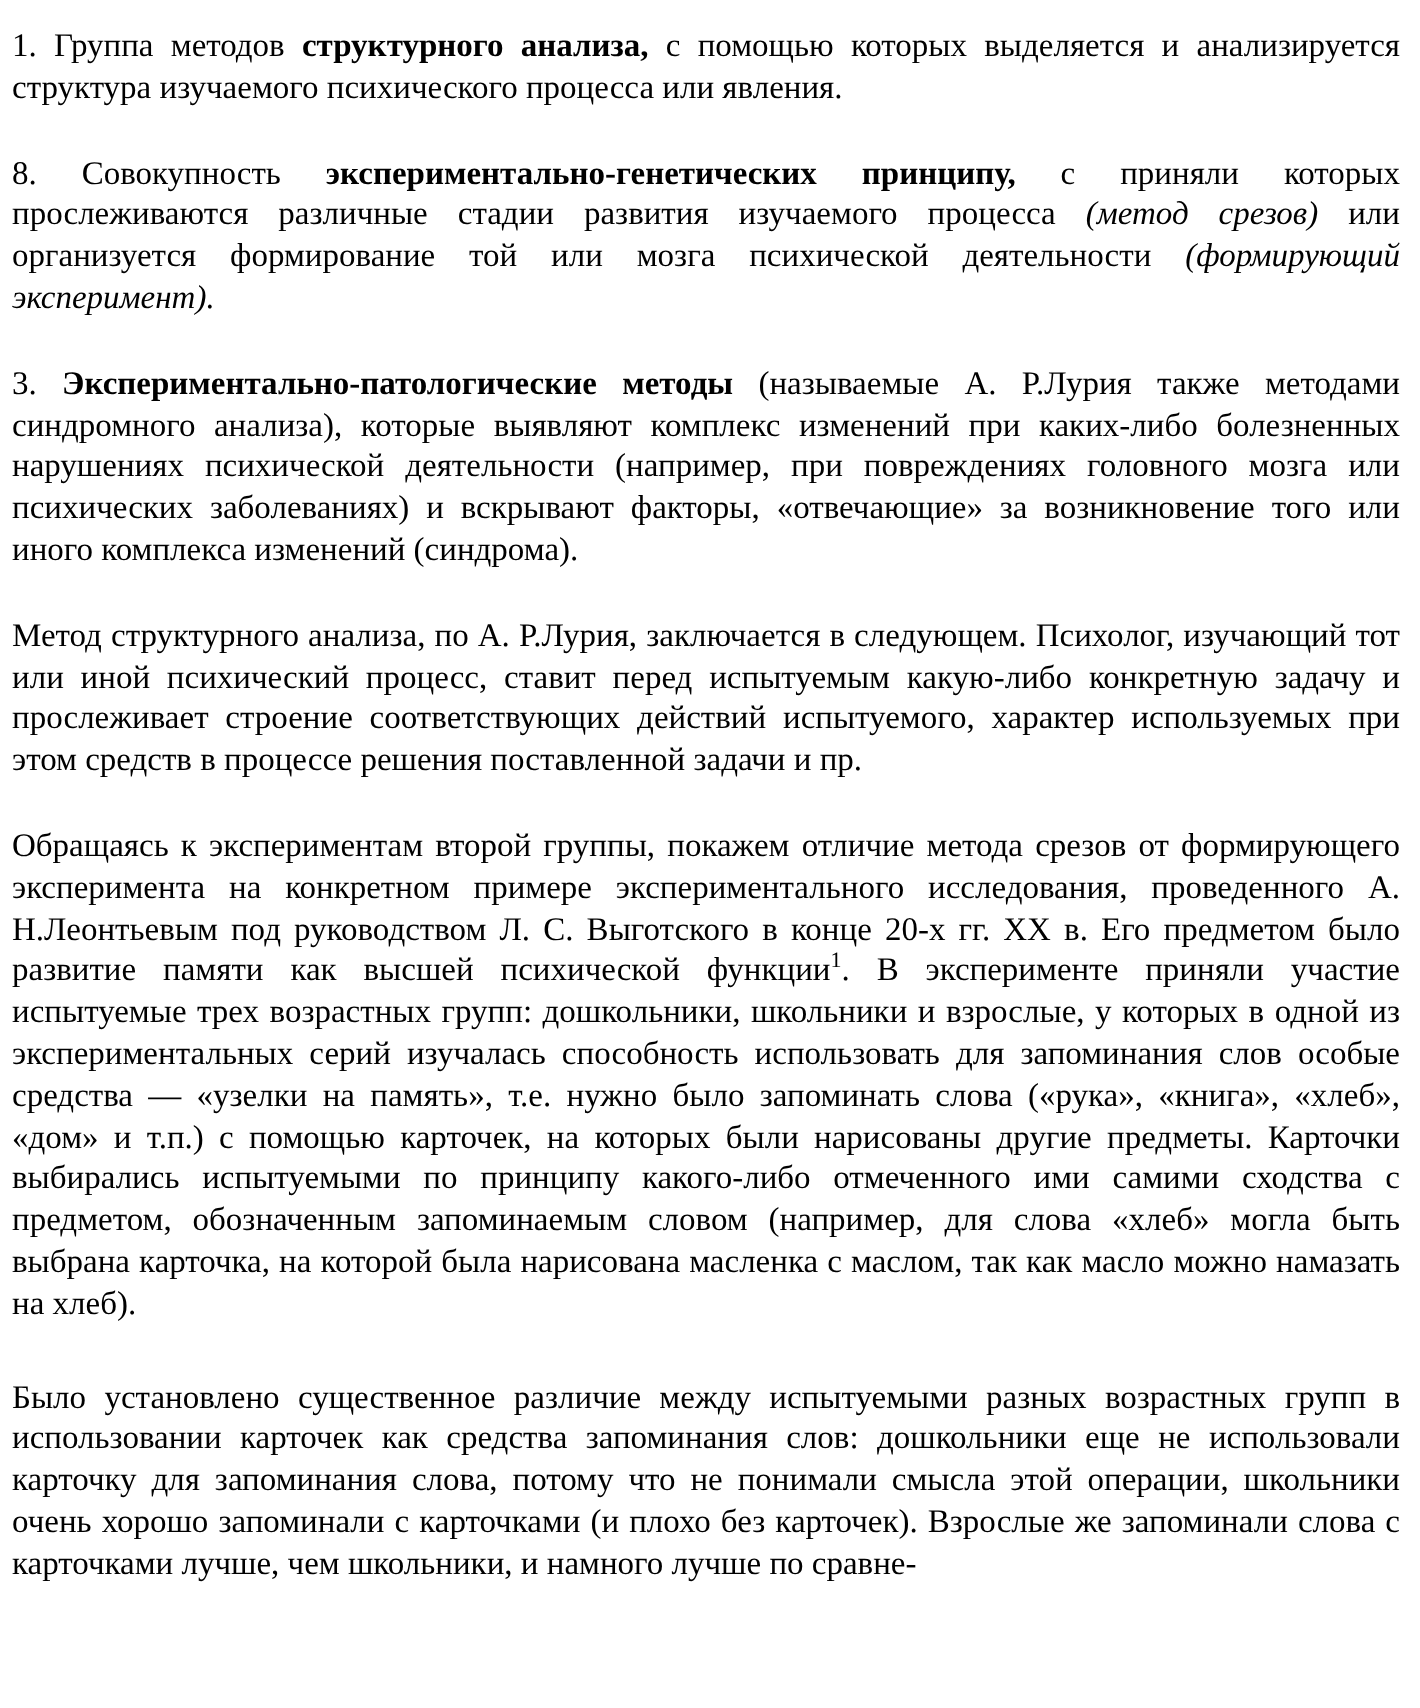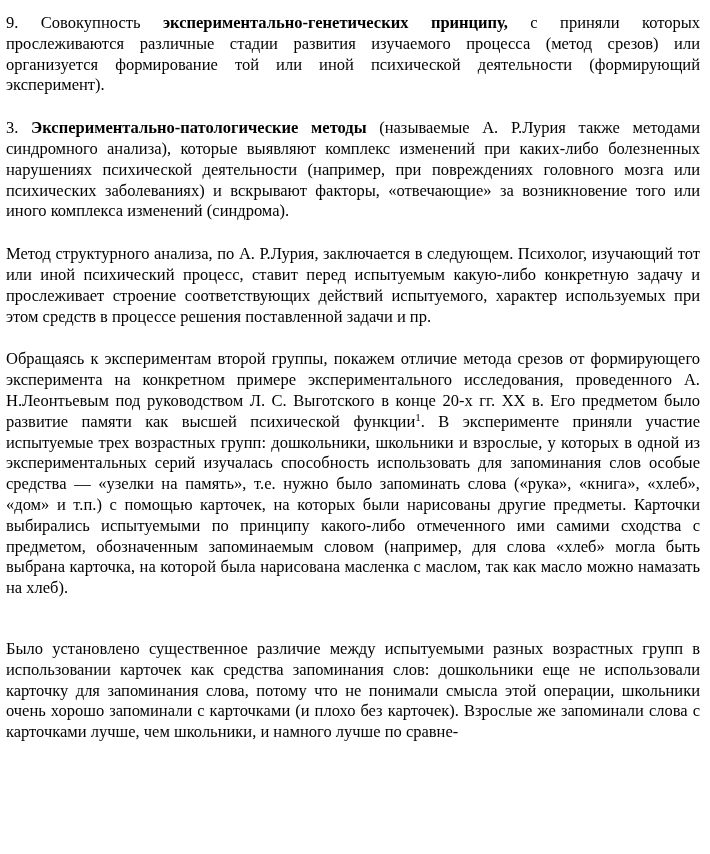--- a/index.html
+++ b/index.html
@@ -19,37 +19,38 @@
   .page {
     padding: 13px 10px 0 6px;
     box-sizing: border-box;
   }
   .para {
     margin: 0 0 22px 0;
     text-align: justify;
     text-justify: inter-word;
   }
   .para.gap-lg {
-    margin-top: 40px;
+    margin-top: 26px;
   }
   .b { font-weight: bold; }
-  .i { }
+  .i { font-style: italic; }
   sup.fn {
     font-size: 11px;
     line-height: 0;
     vertical-align: super;
   }
 </style>
 </head>
 <body>
 
 <div class="page">
 
+  <p class="para"><span>1. Группа методов </span><span class="b">структурного анализа,</span><span> с помощью которых выделяется и анализируется структура изучаемого психического процесса или явления.</span></p>
 
-  <p class="para"><span>9. Совокупность </span><span class="b">экспериментально-генетических принципу,</span><span> с приняли которых прослеживаются различные стадии развития изучаемого процесса </span><span class="i">(метод срезов)</span><span> или организуется формирование той или иной психической деятельности </span><span class="i">(формирующий эксперимент).</span></p>
+  <p class="para"><span>8. Совокупность </span><span class="b">экспериментально-генетических принципу,</span><span> с приняли которых прослеживаются различные стадии развития изучаемого процесса </span><span class="i">(метод срезов)</span><span> или организуется формирование той или мозга психической деятельности </span><span class="i">(формирующий эксперимент).</span></p>
 
   <p class="para"><span>3. </span><span class="b">Экспериментально-патологические методы</span><span> (называемые А. Р.Лурия также методами синдромного анализа), которые выявляют комплекс изменений при каких-либо болезненных нарушениях психической деятельности (например, при повреждениях головного мозга или психических заболеваниях) и вскрывают факторы, «отвечающие» за возникновение того или иного комплекса изменений (синдрома).</span></p>
 
   <p class="para"><span>Метод структурного анализа, по А. Р.Лурия, заключается в следующем. Психолог, изучающий тот или иной психический процесс, ставит перед испытуемым какую-либо конкретную задачу и прослеживает строение соответствующих действий испытуемого, характер используемых при этом средств в процессе решения поставленной задачи и пр.</span></p>
 
   <p class="para"><span>Обращаясь к экспериментам второй группы, покажем отличие метода срезов от формирующего эксперимента на конкретном примере экспериментального исследования, проведенного А. Н.Леонтьевым под руководством Л. С. Выготского в конце 20-х гг. XX в. Его предметом было развитие памяти как высшей психической функции</span><sup class="fn">1</sup><span>. В эксперименте приняли участие испытуемые трех возрастных групп: дошкольники, школьники и взрослые, у которых в одной из экспериментальных серий изучалась способность использовать для запоминания слов особые средства — «узелки на память», т.е. нужно было запоминать слова («рука», «книга», «хлеб», «дом» и т.п.) с помощью карточек, на которых были нарисованы другие предметы. Карточки выбирались испытуемыми по принципу какого-либо отмеченного ими самими сходства с предметом, обозначенным запоминаемым словом (например, для слова «хлеб» могла быть выбрана карточка, на которой была нарисована масленка с маслом, так как масло можно намазать на хлеб).</span></p>
 
   <p class="para gap-lg"><span>Было установлено существенное различие между испытуемыми разных возрастных групп в использовании карточек как средства запоминания слов: дошкольники еще не использовали карточку для запоминания слова, потому что не понимали смысла этой операции, школьники очень хорошо запоминали с карточками (и плохо без карточек). Взрослые же запоминали слова с карточками лучше, чем школьники, и намного лучше по сравне-</span></p>
 
 </div>

